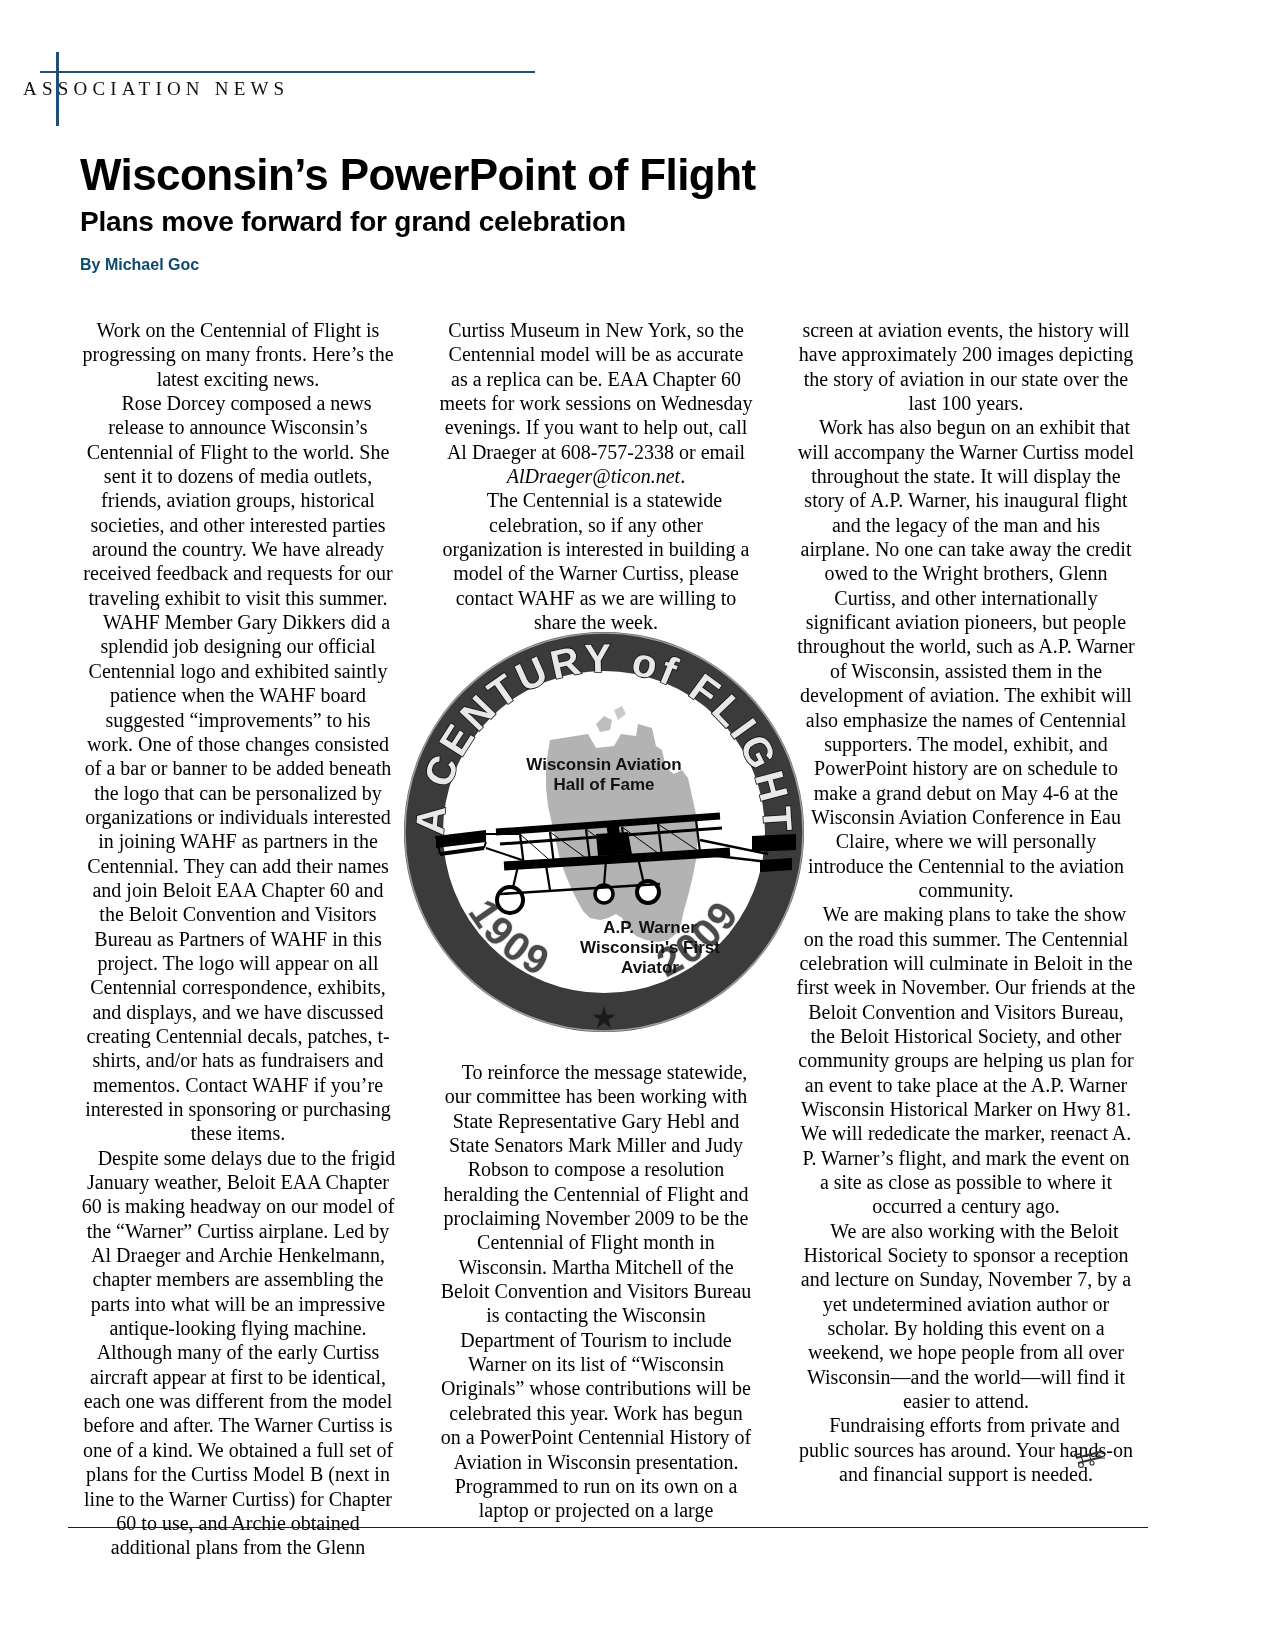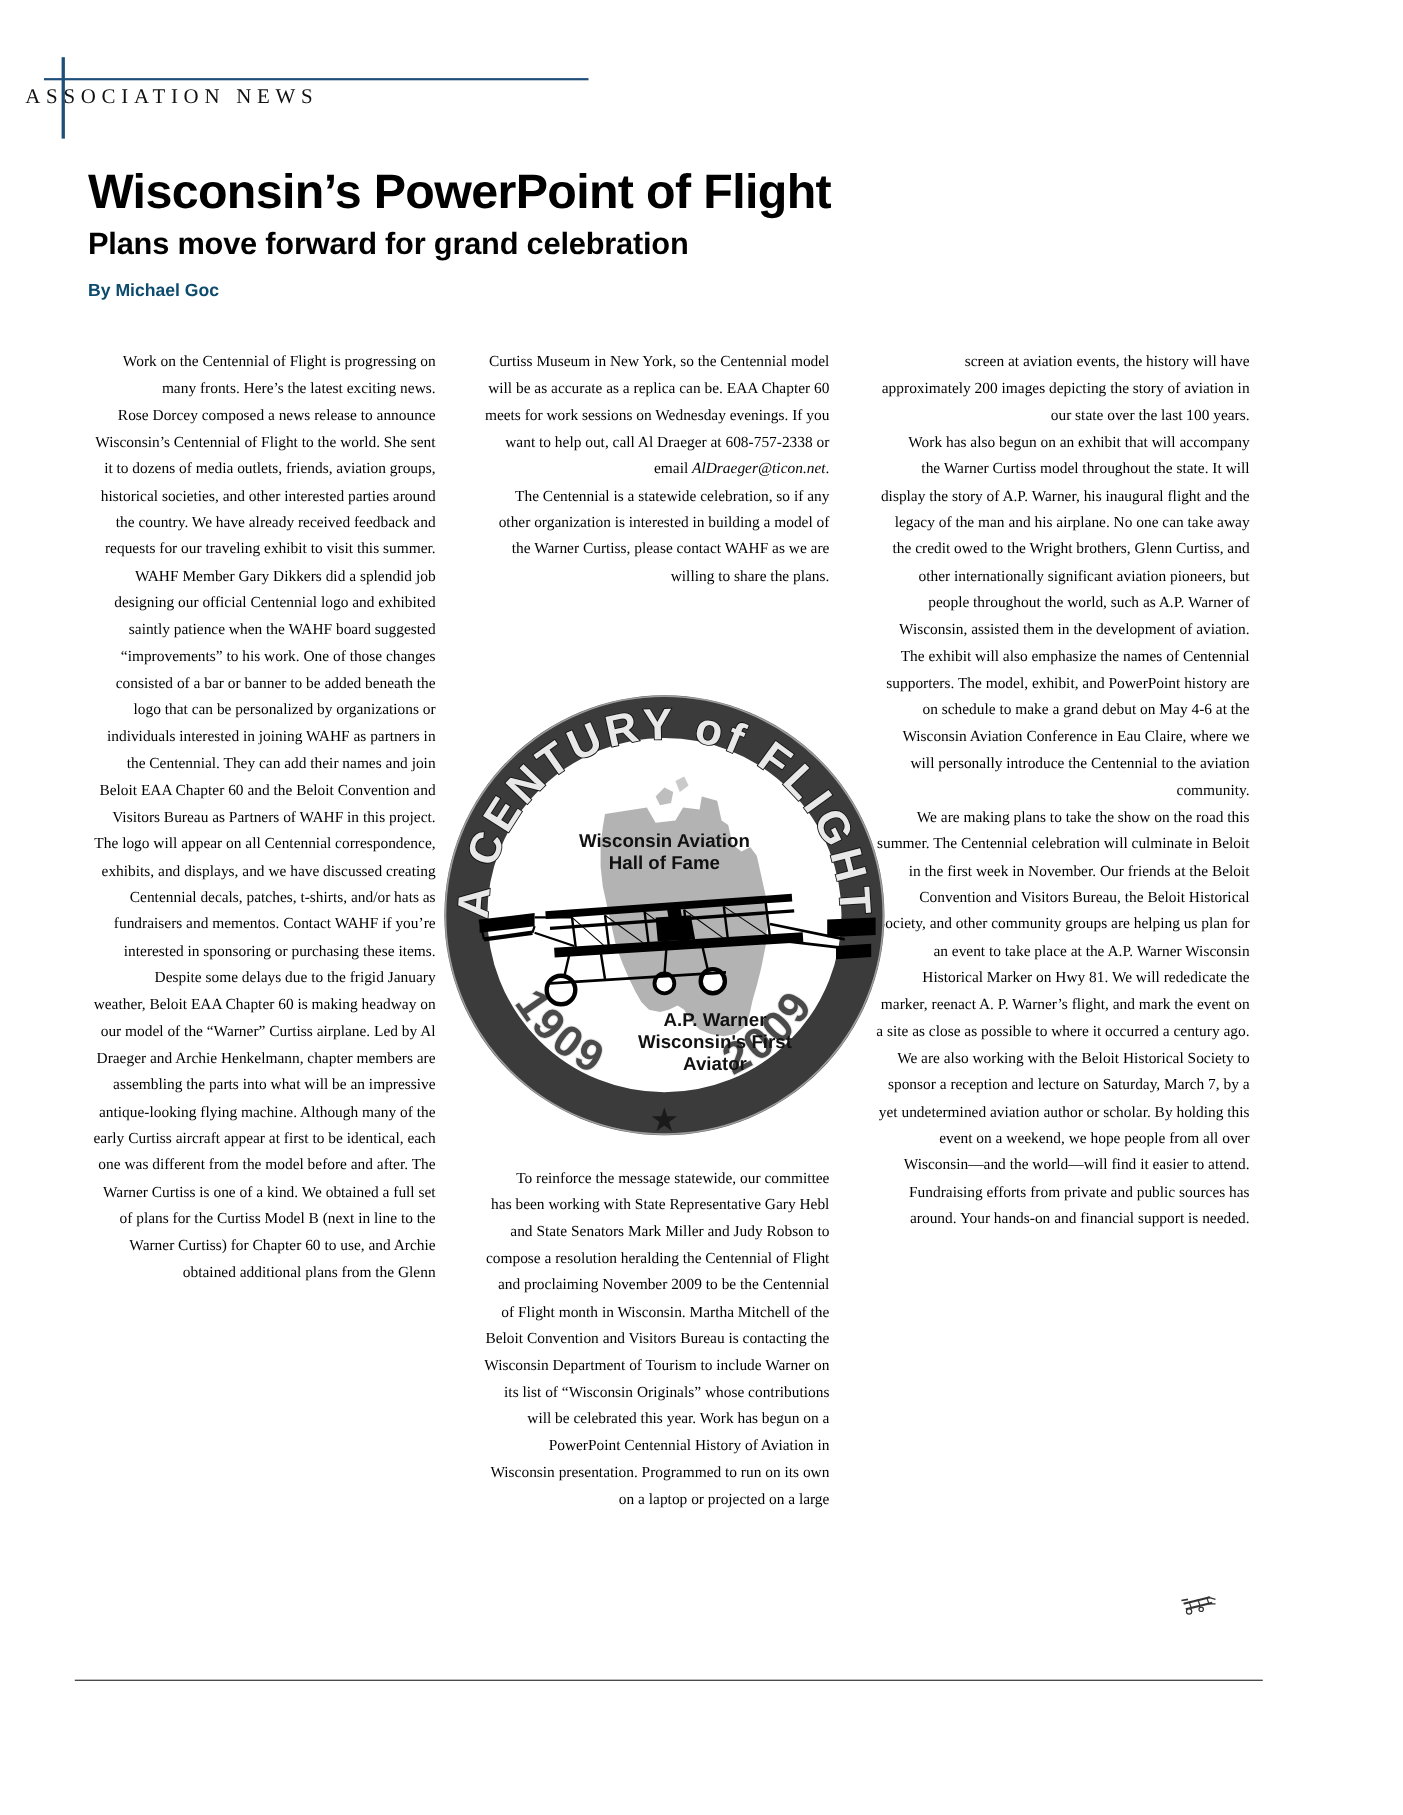--- a/index.html
+++ b/index.html
@@ -98,23 +98,23 @@
     position: absolute;
     left: 80px;
     top: 318px;
     width: 1065px;
     height: 1120px;
   }
   .col {
     position: absolute;
     top: 0;
     width: 316px;
-    font-size: 14px;
+    font-size: 20px;
     line-height: 24.35px;
-    text-align: right;
+    text-align: center;
     hyphens: manual;
   }
   .col-1 { left: 0px; }
   .col-2 { left: 358px; }
   .col-3 { left: 716px; width: 340px; }
 
   .col p {
     margin: 0;
   }
   .col p.indent {
@@ -196,33 +196,33 @@
 
     <div class="col col-1">
       <p>Work on the Centennial of Flight is progressing on many fronts. Here’s the latest exciting news.</p>
       <p class="indent">Rose Dorcey composed a news release to announce Wisconsin’s Centennial of Flight to the world. She sent it to dozens of media outlets, friends, aviation groups, historical societies, and other interested parties around the country. We have already received feedback and requests for our traveling exhibit to visit this summer.</p>
       <p class="indent">WAHF Member Gary Dikkers did a splendid job designing our official Centennial logo and exhibited saintly patience when the WAHF board suggested “improvements” to his work. One of those changes consisted of a bar or banner to be added beneath the logo that can be personalized by organizations or individuals interested in joining WAHF as partners in the Centennial. They can add their names and join Beloit EAA Chapter 60 and the Beloit Convention and Visitors Bureau as Partners of WAHF in this project. The logo will appear on all Centennial correspondence, exhibits, and displays, and we have discussed creating Centennial decals, patches, t-shirts, and/or hats as fundraisers and mementos. Contact WAHF if you’re interested in sponsoring or purchasing these items.</p>
       <p class="indent">Despite some delays due to the frigid January weather, Beloit EAA Chapter 60 is making headway on our model of the “Warner” Curtiss airplane. Led by Al Draeger and Archie Henkelmann, chapter members are assembling the parts into what will be an impressive antique-looking flying machine. Although many of the early Curtiss aircraft appear at first to be identical, each one was different from the model before and after. The Warner Curtiss is one of a kind. We obtained a full set of plans for the Curtiss Model B (next in line to the Warner Curtiss) for Chapter 60 to use, and Archie obtained additional plans from the Glenn</p>
     </div>
 
     <div class="col col-2">
       <p><span>Curtiss Museum in New York, so the Centennial model will be as accurate as a replica can be. EAA Chapter 60 meets for work sessions on Wednesday evenings. If you want to help out, call Al Draeger at 608-757-2338 or email </span><span class="ital">AlDraeger@ticon.net</span><span>.</span></p>
-      <p class="indent">The Centennial is a statewide celebration, so if any other organization is interested in building a model of the Warner Curtiss, please contact WAHF as we are willing to share the plans.</p>
+      <p class="indent">The Centennial is a statewide celebration, so if any other organization is interested in building a model of the Warner Curtiss, please contact WAHF as we are willing to share the week.</p>
     </div>
 
     <div class="col col-2" style="top:742px;">
       <p class="indent">To reinforce the message statewide, our committee has been working with State Representative Gary Hebl and State Senators Mark Miller and Judy Robson to compose a resolution heralding the Centennial of Flight and proclaiming November 2009 to be the Centennial of Flight month in Wisconsin. Martha Mitchell of the Beloit Convention and Visitors Bureau is contacting the Wisconsin Department of Tourism to include Warner on its list of “Wisconsin Originals” whose contributions will be celebrated this year. Work has begun on a PowerPoint Centennial History of Aviation in Wisconsin presentation. Programmed to run on its own on a laptop or projected on a large</p>
     </div>
 
     <div class="col col-3">
       <div class="logo-shape"></div>
       <p>screen at aviation events, the history will have approximately 200 images depicting the story of aviation in our state over the last 100 years.</p>
       <p class="indent">Work has also begun on an exhibit that will accompany the Warner Curtiss model throughout the state. It will display the story of A.P. Warner, his inaugural flight and the legacy of the man and his airplane. No one can take away the credit owed to the Wright brothers, Glenn Curtiss, and other internationally significant aviation pioneers, but people throughout the world, such as A.P. Warner of Wisconsin, assisted them in the development of aviation. The exhibit will also emphasize the names of Centennial supporters. The model, exhibit, and PowerPoint history are on schedule to make a grand debut on May 4-6 at the Wisconsin Aviation Conference in Eau Claire, where we will personally introduce the Centennial to the aviation community.</p>
       <p class="indent">We are making plans to take the show on the road this summer. The Centennial celebration will culminate in Beloit in the first week in November. Our friends at the Beloit Convention and Visitors Bureau, the Beloit Historical Society, and other community groups are helping us plan for an event to take place at the A.P. Warner Wisconsin Historical Marker on Hwy 81. We will rededicate the marker, reenact A. P. Warner’s flight, and mark the event on a site as close as possible to where it occurred a century ago.</p>
-      <p class="indent">We are also working with the Beloit Historical Society to sponsor a reception and lecture on Saturday, March 7, by a yet undetermined aviation author or scholar. By holding this event on a weekend, we hope people from all over Wisconsin—and the world—will find it easier to attend.</p>
+      <p class="indent">We are also working with the Beloit Historical Society to sponsor a reception and lecture on Sunday, November 7, by a yet undetermined aviation author or scholar. By holding this event on a weekend, we hope people from all over Wisconsin—and the world—will find it easier to attend.</p>
       <p class="indent">Fundraising efforts from private and public sources has around. Your hands-on and financial support is needed.</p>
     </div>
   </div>
 
   <div class="emblem">
     <svg width="408" height="408" viewBox="0 0 408 408" xmlns="http://www.w3.org/2000/svg">
       <defs>
         <path id="arcTop" d="M 44,204 A 160,160 0 0 1 364,204"></path>
         <path id="arcBotL" d="M 46,204 A 158,158 0 0 0 362,204"></path>
         <clipPath id="stateClip">

